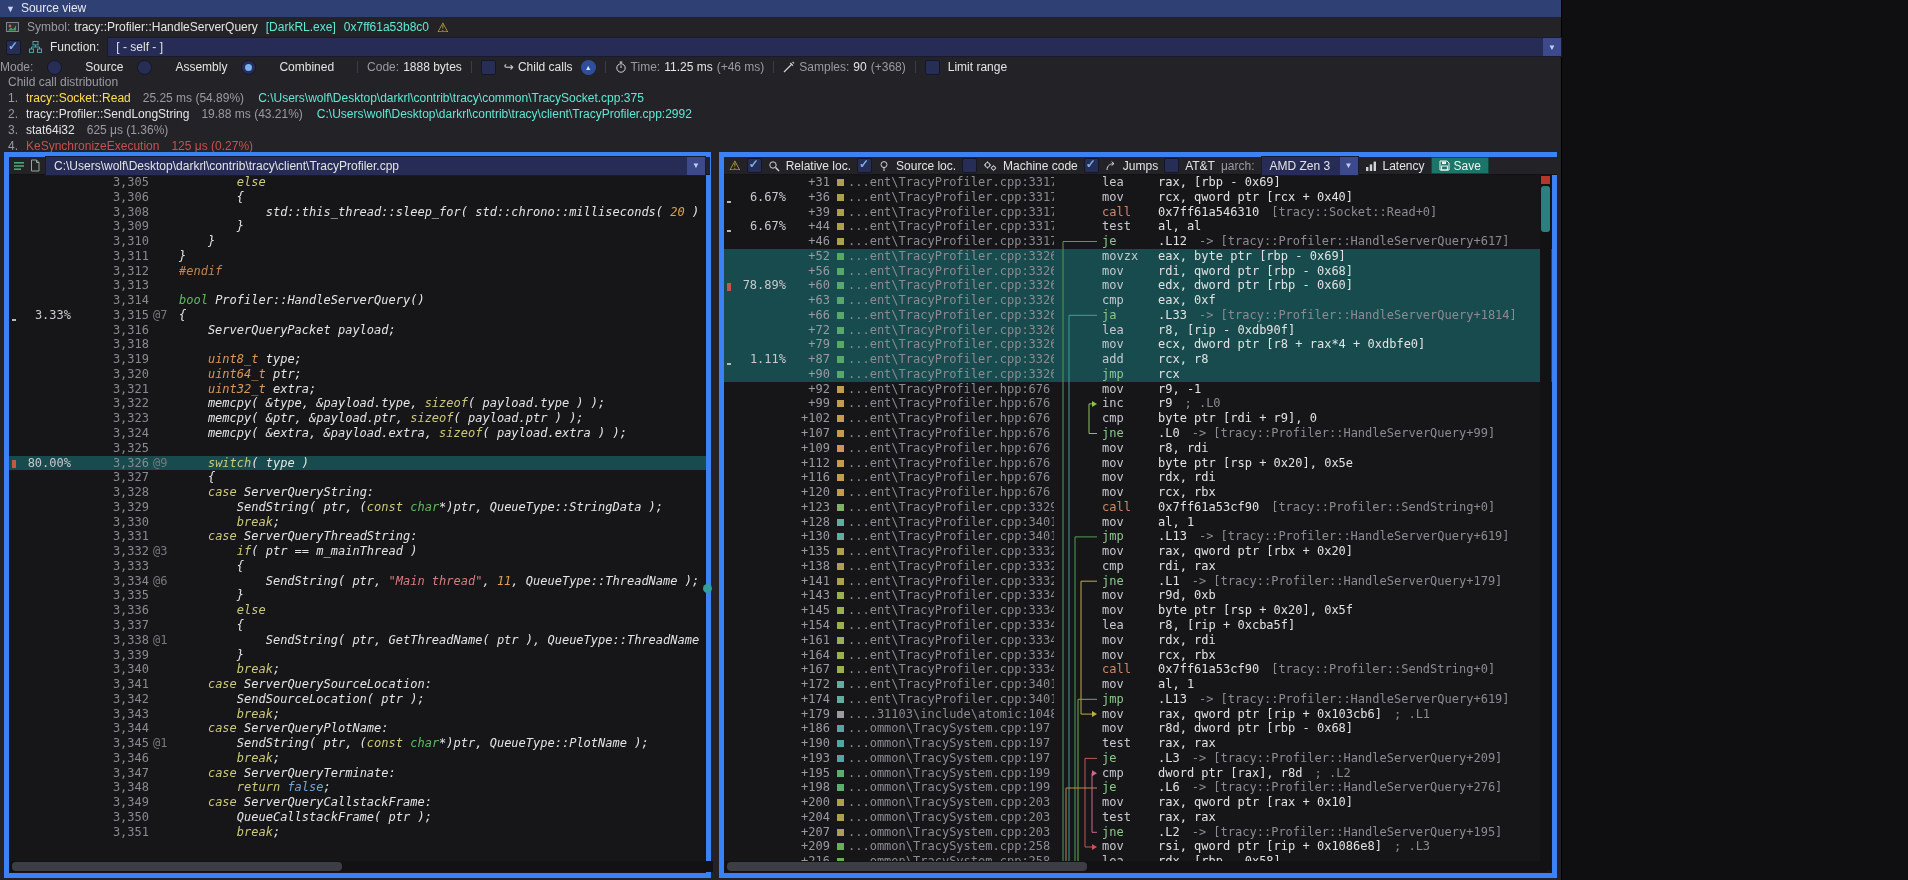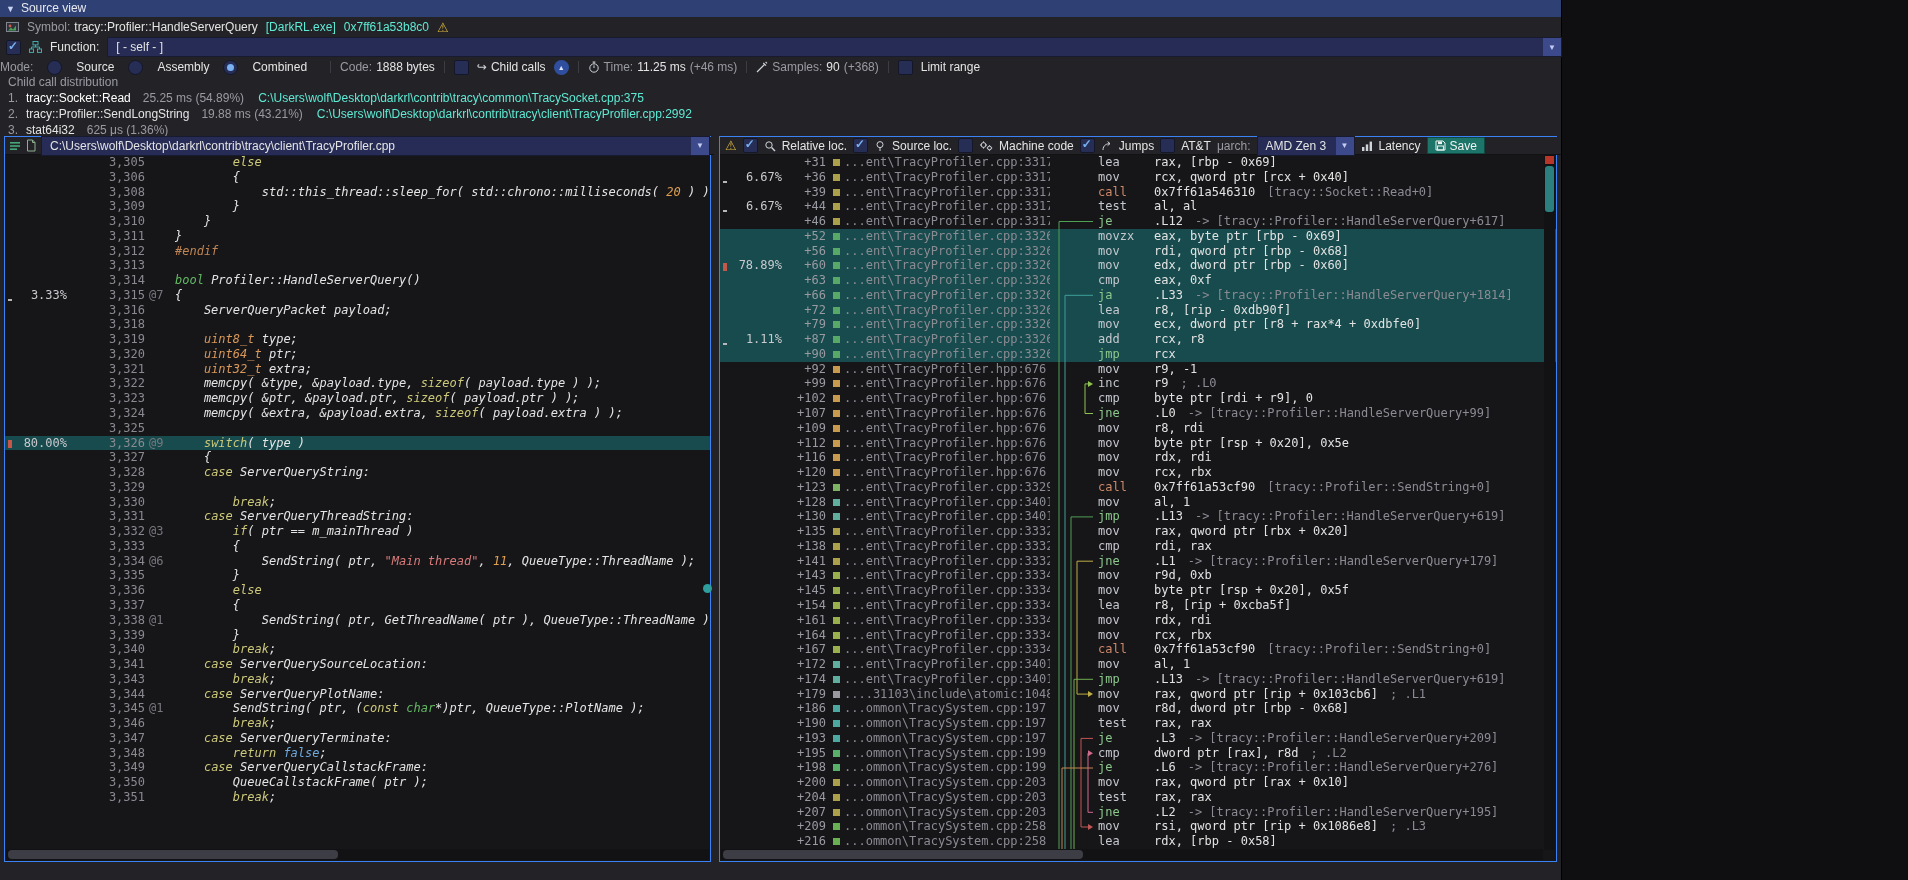--- a/index.html
+++ b/index.html
@@ -16,28 +16,28 @@
       position:relative;vertical-align:middle;}
   .cb.on::after{content:"\2713";position:absolute;left:1px;top:-2px;color:#79b1f2;font-size:12px;font-weight:bold;}
   .rb{display:inline-block;width:13px;height:13px;background:#262e56;border:1px solid #14162a;border-radius:50%;
       position:relative;vertical-align:middle;}
   .rb.on::after{content:"";position:absolute;left:3px;top:3px;width:7px;height:7px;border-radius:50%;background:#79b1f2;}
   .combo{background:#262c55;border:1px solid #181b30;height:18px;display:flex;align-items:center;
          color:#e4e4e4;font-size:12px;position:relative;}
   .combo .ctext{padding:0 8px;white-space:nowrap;overflow:hidden;}
   .combo .carrow{position:absolute;right:0;top:0;width:18px;height:100%;background:#3c4a8c;color:#c3cbf2;
                  font-size:8px;display:flex;align-items:center;justify-content:center;}
-  .mode-opt{display:flex;align-items:center;gap:14px;margin-right:14px;}
+  .mode-opt{display:flex;align-items:center;gap:23px;margin-right:14px;}
   .icon{display:inline-flex;vertical-align:middle;}
   .warn{color:#d8b63f;font-size:13px;}
   .upbtn{width:15px;height:15px;border-radius:50%;background:#2f4f9e;color:#dfe6ff;font-size:7px;
          display:inline-flex;align-items:center;justify-content:center;}
   .dist-item{position:absolute;left:8px;height:16px;display:flex;align-items:center;font-size:12px;white-space:nowrap;}
   
-  .pane{position:absolute;top:136px;height:726px;background:#161619;border:1px solid #3b82f6;box-sizing:border-box;}
+  .pane{position:absolute;top:152px;height:726px;background:#161619;border:5px solid #3b82f6;box-sizing:border-box;}
   #src-pane{left:4px;width:707px;}
   #asm-pane{left:719px;width:838px;}
   .pane-head{position:absolute;left:0;top:0;width:100%;height:17px;background:#232327;border-bottom:1px solid #121215;
              display:flex;align-items:center;font-size:12px;color:#e4e4e4;}
   .rows{position:absolute;left:0;top:18px;width:100%;height:695px;overflow:hidden;
         font-family:"DejaVu Sans Mono",monospace;font-size:12px;}
   .srow,.arow{height:14.77px;line-height:14.77px;white-space:nowrap;display:flex;}
   .srow.hl,.arow.hl{background:#174b4d;}
   .sr-pct,.ar-pct{display:inline-block;width:62px;text-align:right;color:#c9c9ce;position:relative;flex:none;}
   .pbar{position:absolute;left:3px;bottom:2px;width:4px;background:#b8b8b8;}
@@ -171,21 +171,21 @@
     <span class="cb"></span>
     <span class="gap8"></span>
     <span class="lbl-w">Limit range</span>
   </div>
 
   <div class="row lbl-g" style="top:74px;height:16px;padding-left:8px;">Child call distribution</div>
   <div id="dist-list">
       <div class="dist-item" style="top: 90px;">
         <span class="lbl-g">1.</span>
         <span style="width:8px"></span>
-        <span style="color:#ffffff">tracy::Socket::Read</span>
+        <span style="color:#fde047">tracy::Socket::Read</span>
         <span style="width:12px"></span>
         <span style="color:#9a9aa2">25.25 ms (54.89%)</span>
         <span style="width:14px"></span>
         <span class="dim">C:\Users\wolf\Desktop\darkrl\contrib\tracy\common\TracySocket.cpp:375</span>
       </div>
       <div class="dist-item" style="top: 106px;">
         <span class="lbl-g">2.</span>
         <span style="width:8px"></span>
         <span style="color:#e4e4e4">tracy::Profiler::SendLongString</span>
         <span style="width:12px"></span>
@@ -365,20 +365,21 @@
         <div class="srow">
           <span class="sr-pct"></span>
           <span class="sr-num">3,328</span>
           <span class="sr-badge"></span>
           <span class="sr-code">    <span class="tk-kw">case</span> ServerQueryString:</span>
         </div>
         <div class="srow">
           <span class="sr-pct"></span>
           <span class="sr-num">3,329</span>
           <span class="sr-badge"></span>
+          <span class="sr-code">        SendString( ptr, (<span class="tk-kw">const</span> <span class="tk-ty">char</span>*)ptr, QueueType::StringData );</span>
         </div>
         <div class="srow">
           <span class="sr-pct"></span>
           <span class="sr-num">3,330</span>
           <span class="sr-badge"></span>
           <span class="sr-code">        <span class="tk-kw">break</span>;</span>
         </div>
         <div class="srow">
           <span class="sr-pct"></span>
           <span class="sr-num">3,331</span>
@@ -437,20 +438,26 @@
           <span class="sr-pct"></span>
           <span class="sr-num">3,340</span>
           <span class="sr-badge"></span>
           <span class="sr-code">        <span class="tk-kw">break</span>;</span>
         </div>
         <div class="srow">
           <span class="sr-pct"></span>
           <span class="sr-num">3,341</span>
           <span class="sr-badge"></span>
           <span class="sr-code">    <span class="tk-kw">case</span> ServerQuerySourceLocation:</span>
+        </div>
+        <div class="srow">
+          <span class="sr-pct"></span>
+          <span class="sr-num">3,342</span>
+          <span class="sr-badge"></span>
+          <span class="sr-code">        SendSourceLocation( ptr );</span>
         </div>
         <div class="srow">
           <span class="sr-pct"></span>
           <span class="sr-num">3,343</span>
           <span class="sr-badge"></span>
           <span class="sr-code">        <span class="tk-kw">break</span>;</span>
         </div>
         <div class="srow">
           <span class="sr-pct"></span>
           <span class="sr-num">3,344</span>

